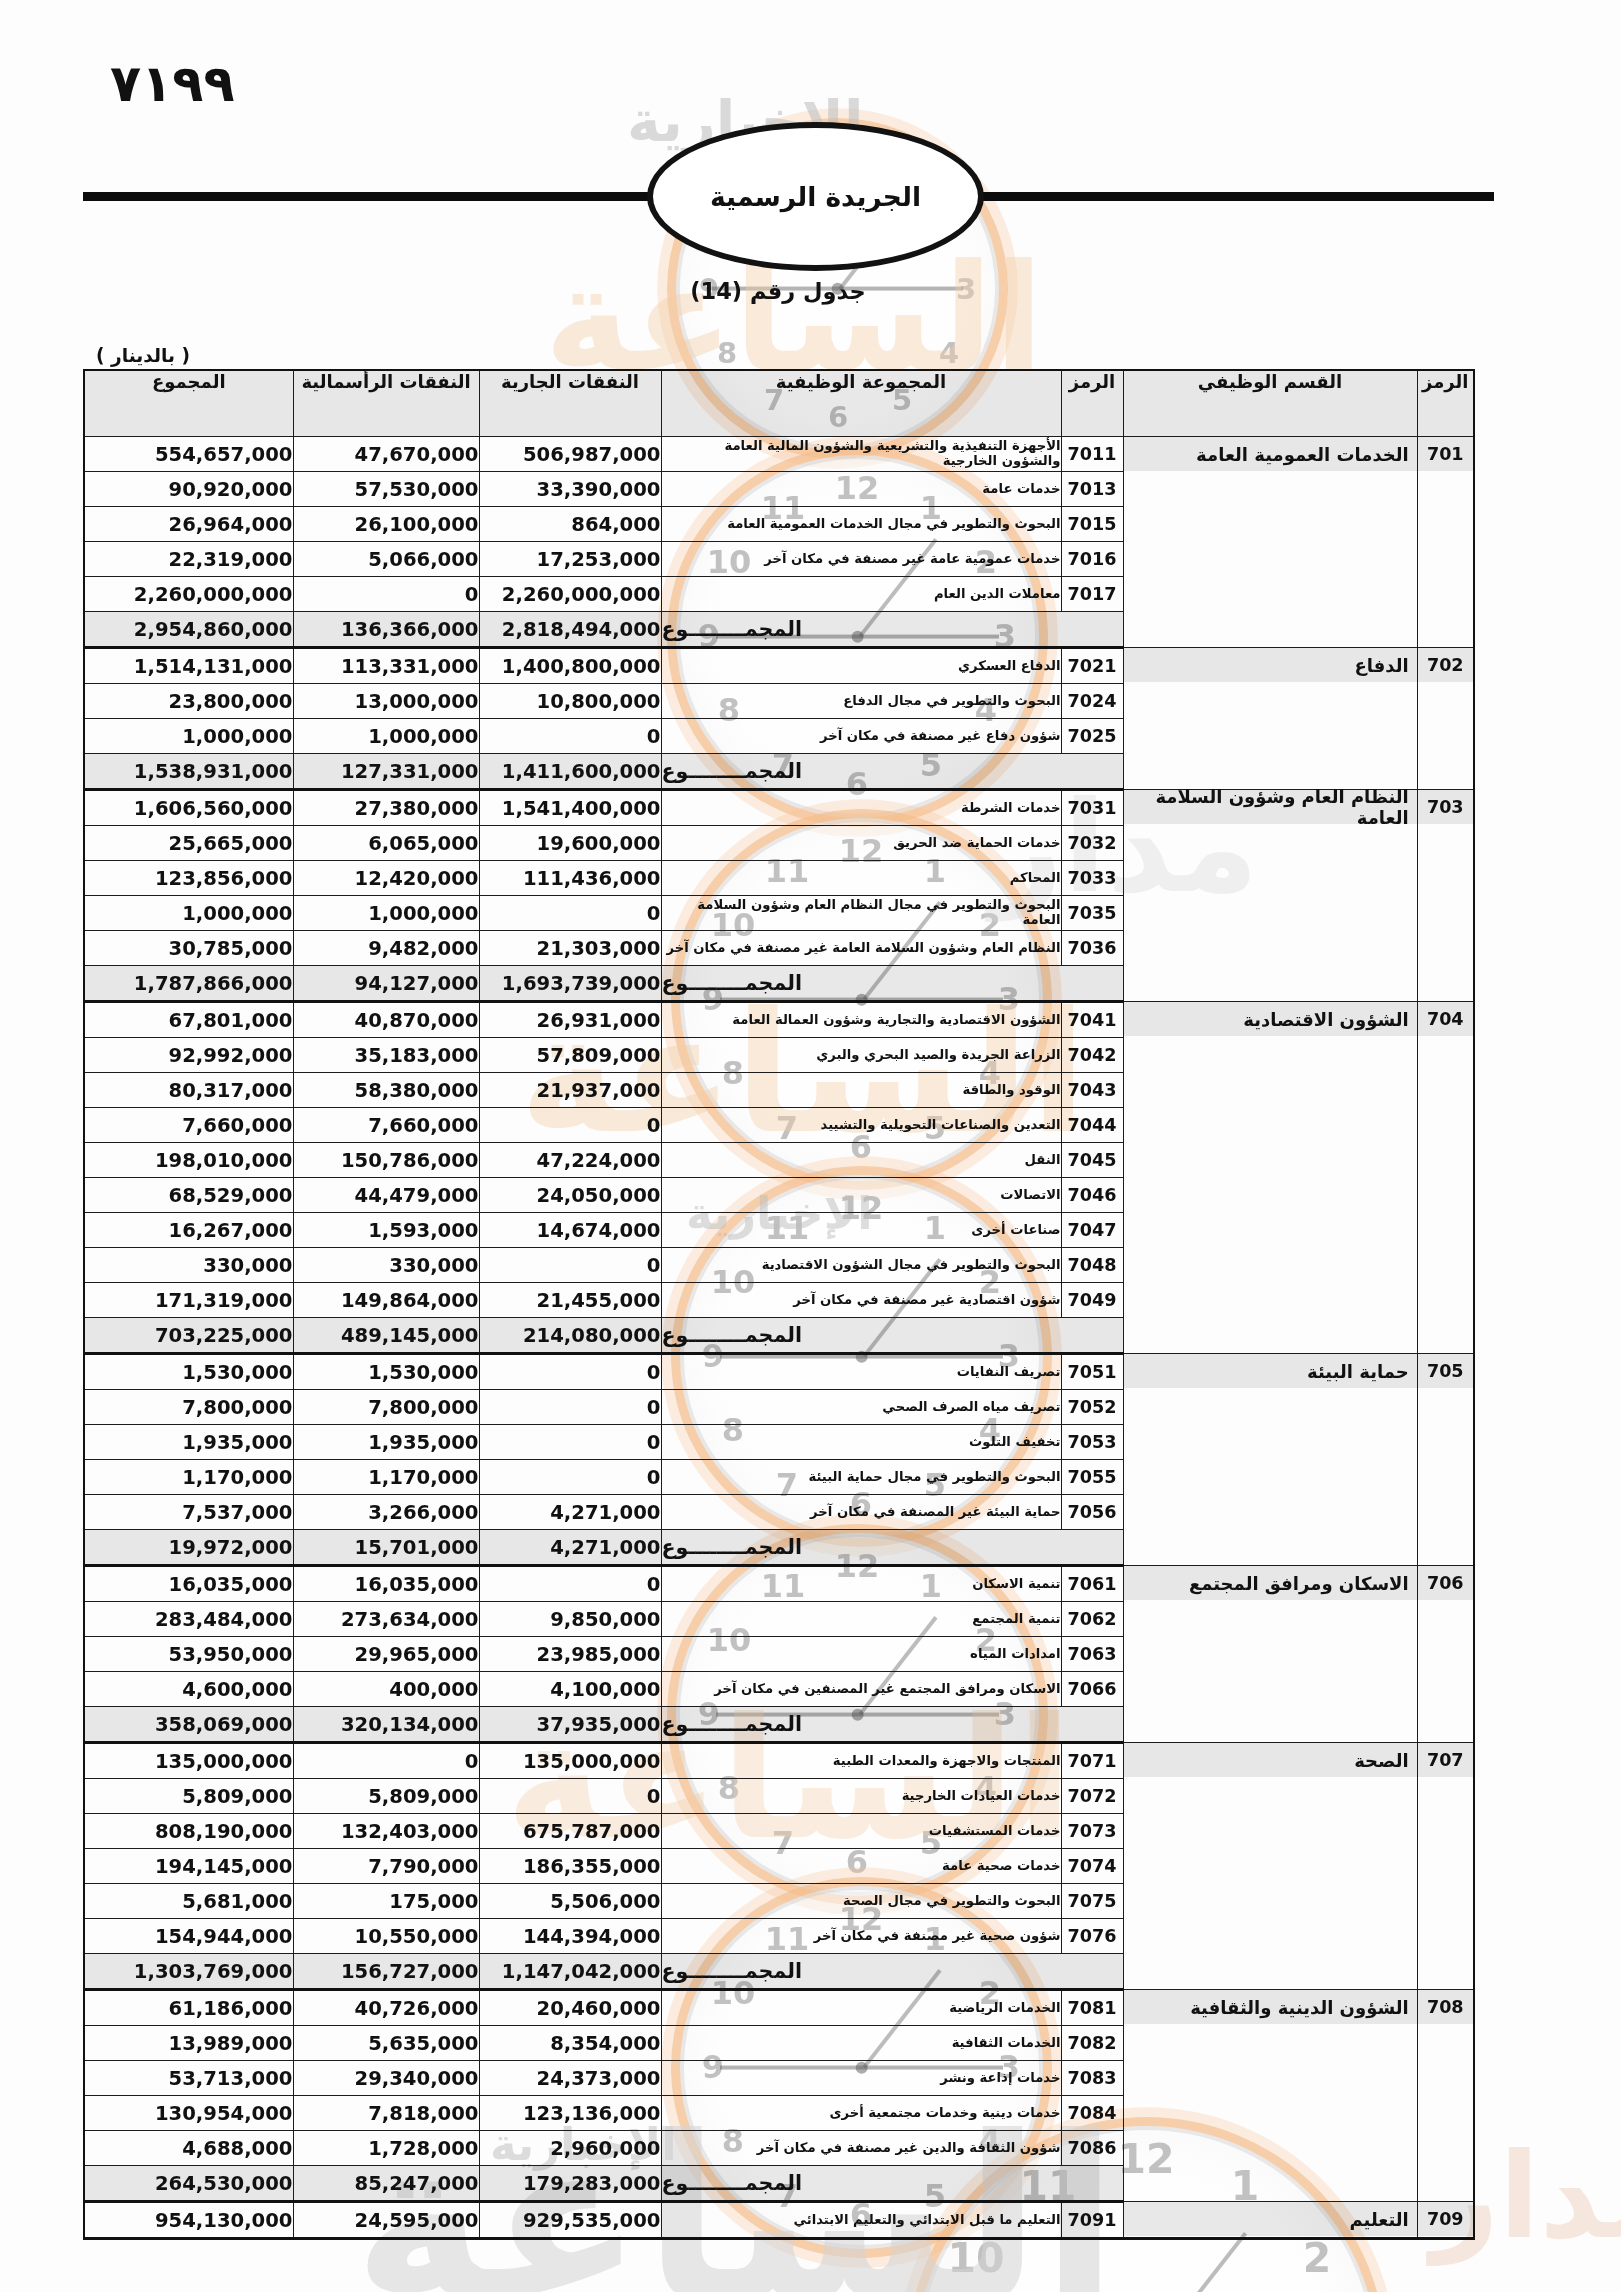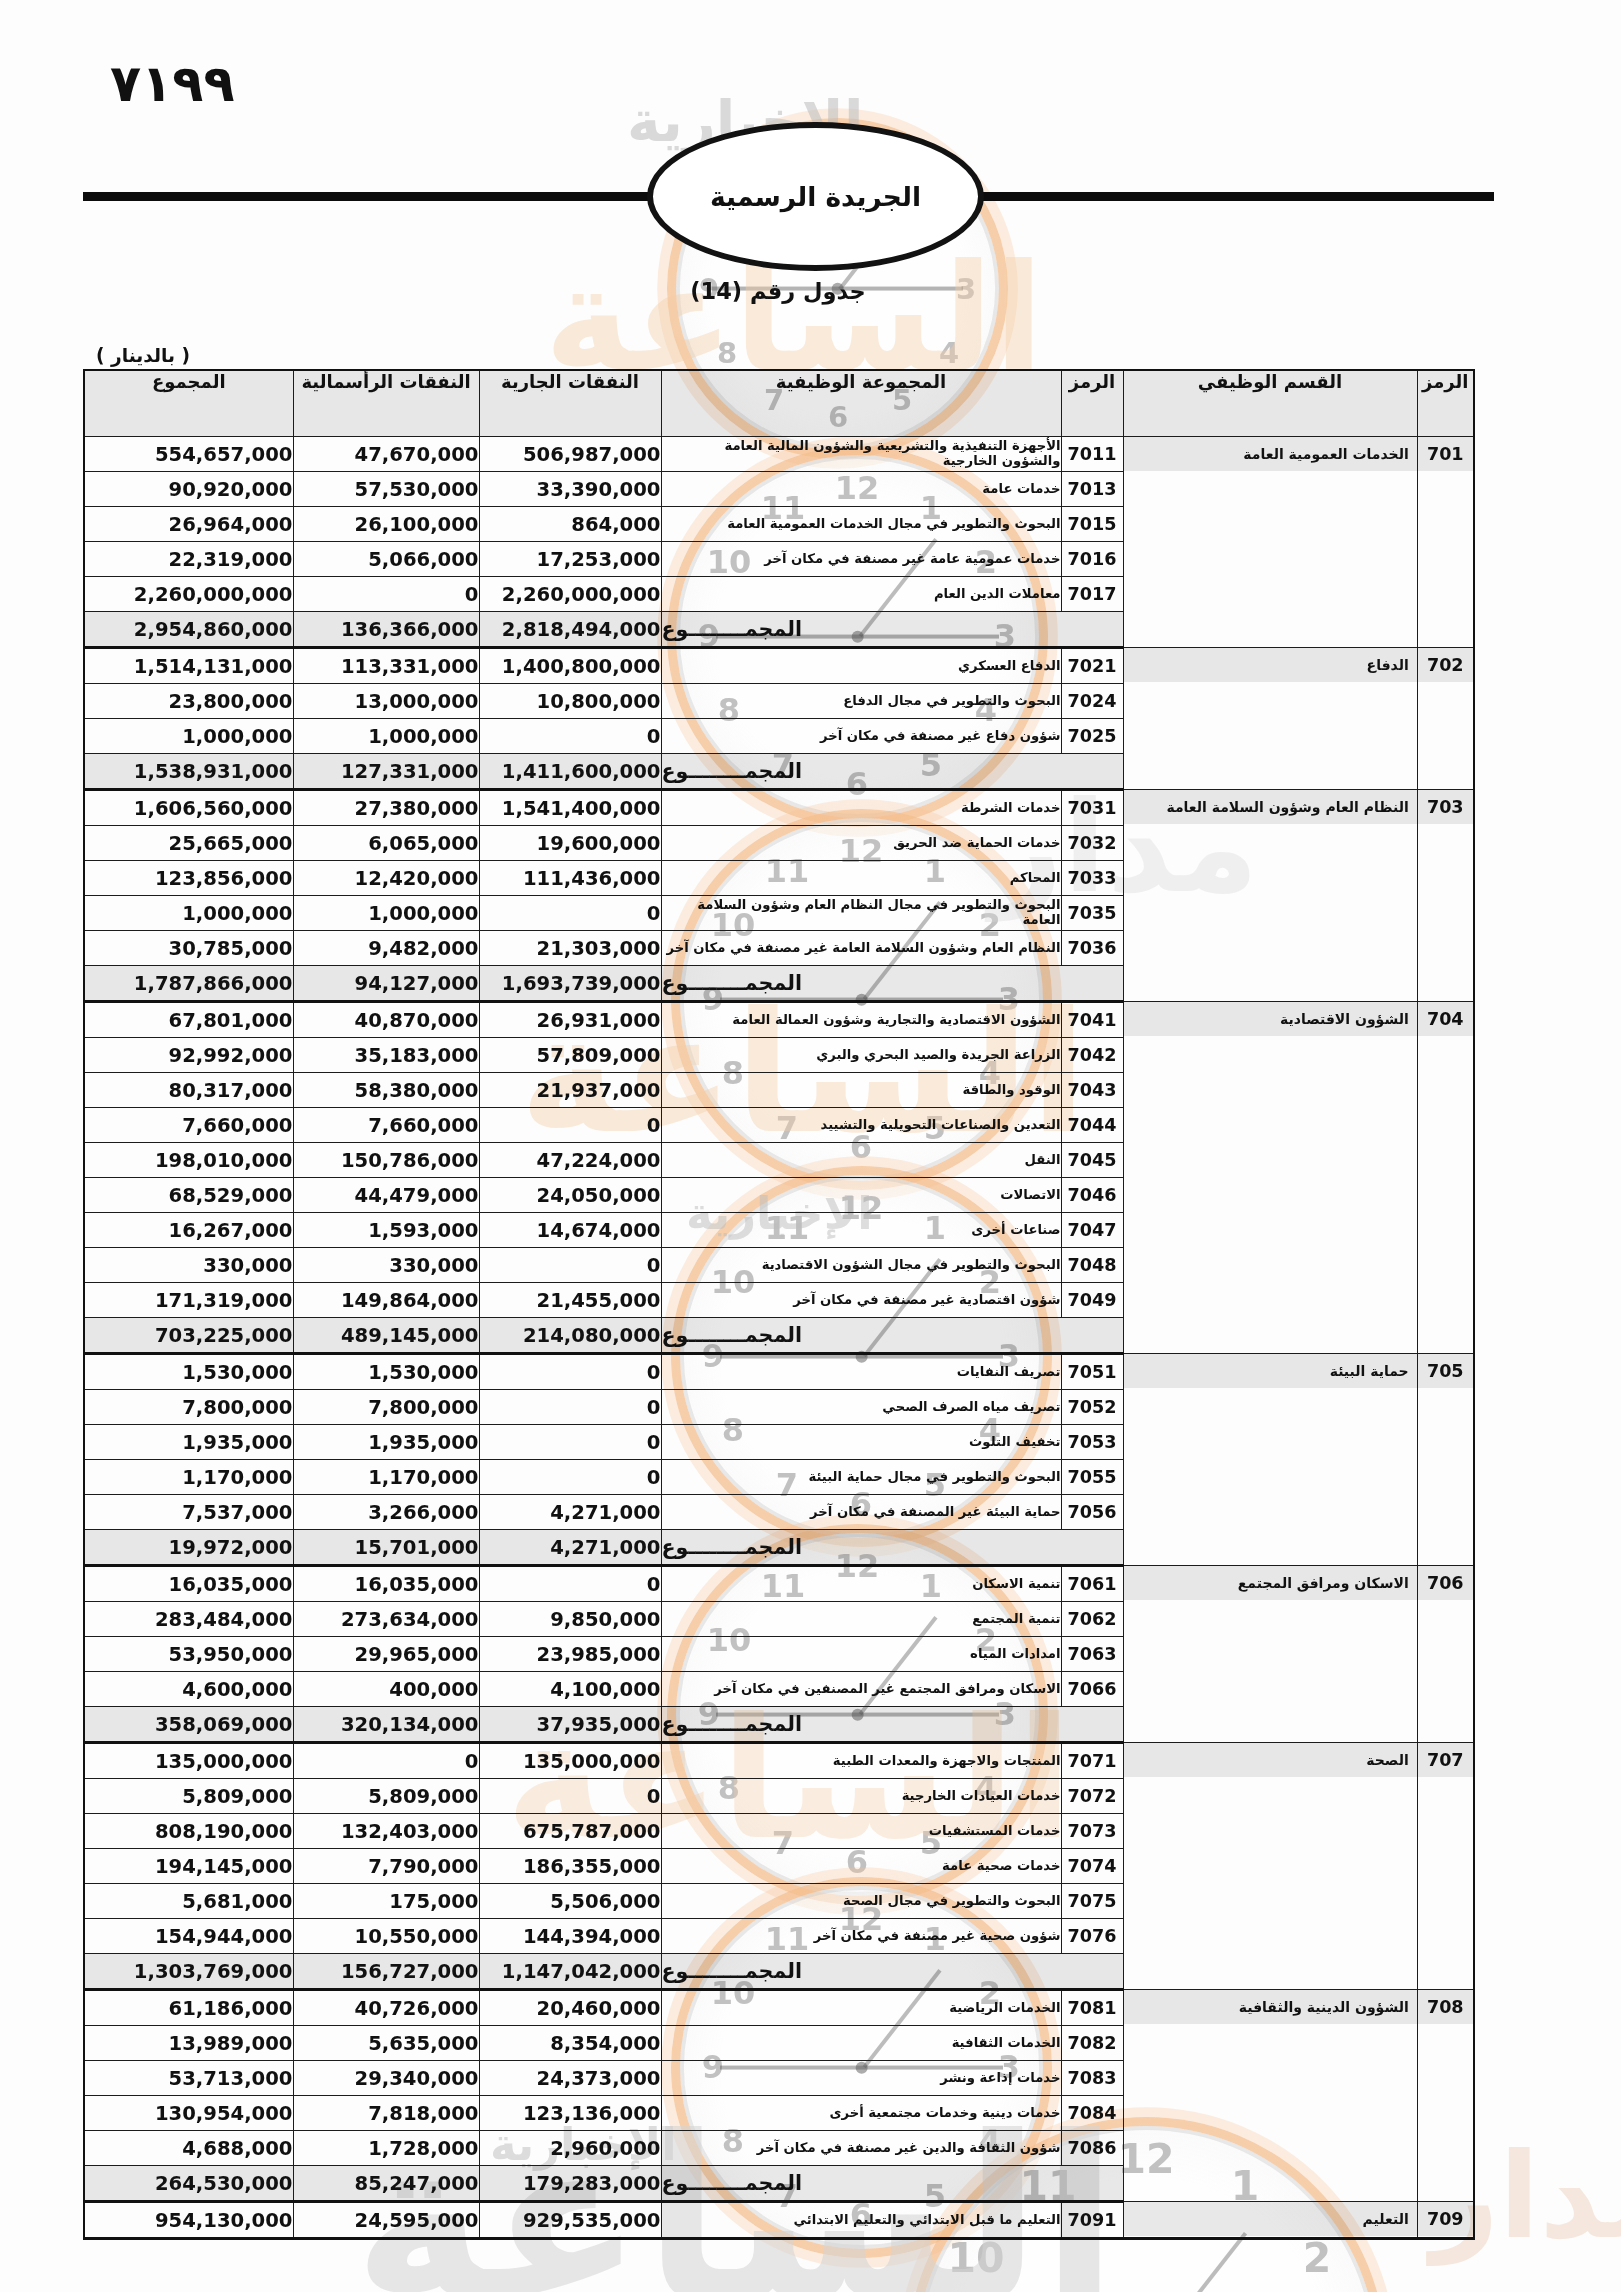--- a/index.html
+++ b/index.html
@@ -47,21 +47,21 @@
     font-size:18px;text-align:center;
     border-bottom:3.4px solid #111;
   }
   tbody td{height:34px;font-size:19.6px;}
   .num{direction:ltr;unicode-bidi:isolate;}
   td.num-cell{text-align:right;padding-left:3.9px;padding-right:8.8px;font-size:19.6px;}
   td.grp-code{text-align:center;font-size:17.6px;}
   td.grp-name{text-align:right;padding-right:6.9px;padding-left:3.9px;font-size:13.2px;line-height:1.12;}
   td.sec-cell{vertical-align:top;border-bottom:3.4px solid #111;}
   .sec-shade{background:rgba(0,0,0,0.085);height:34px;display:flex;align-items:center;box-sizing:border-box;}
-  .sec-shade.sname{justify-content:flex-start;padding-right:7.8px;font-size:14px;}
+  .sec-shade.sname{justify-content:flex-start;padding-right:7.8px;font-size:18px;}
   .sec-shade.scode{justify-content:center;font-size:17.6px;}
   tr.total-row td{background:rgba(0,0,0,0.085);}
   td.total-label{text-align:left;padding-left:93px;font-size:20.6px;letter-spacing:1px;margin-top:25px;}
   tr.sec-end td{border-bottom:3.4px solid #111;}
 </style>
 </head>
 <body>
 
 <div class="page">
 

